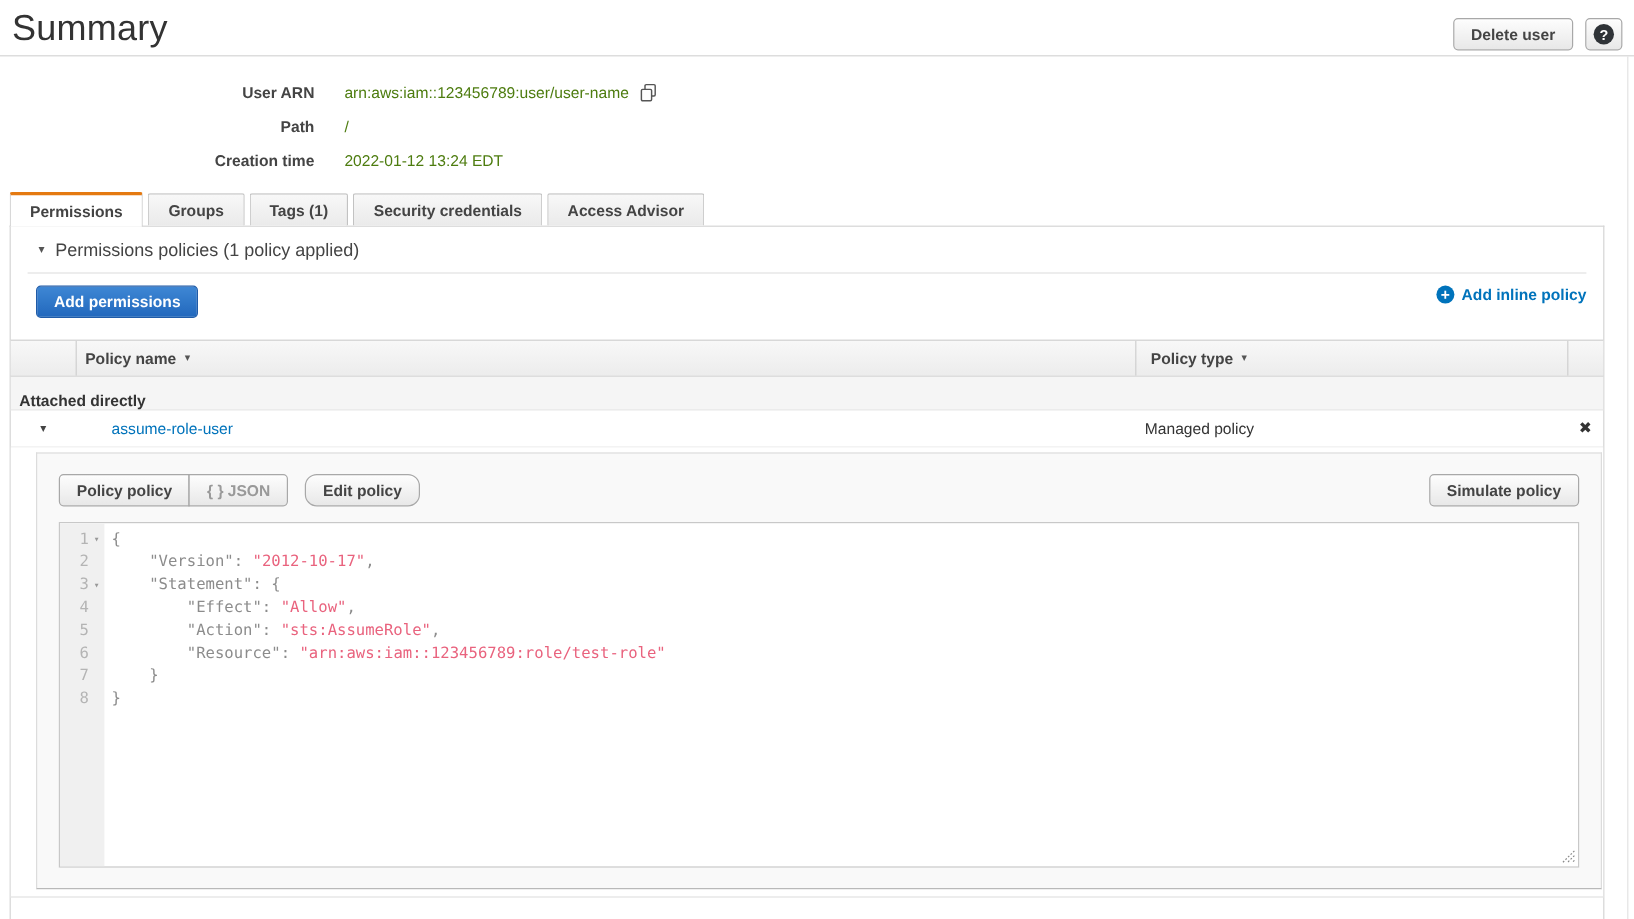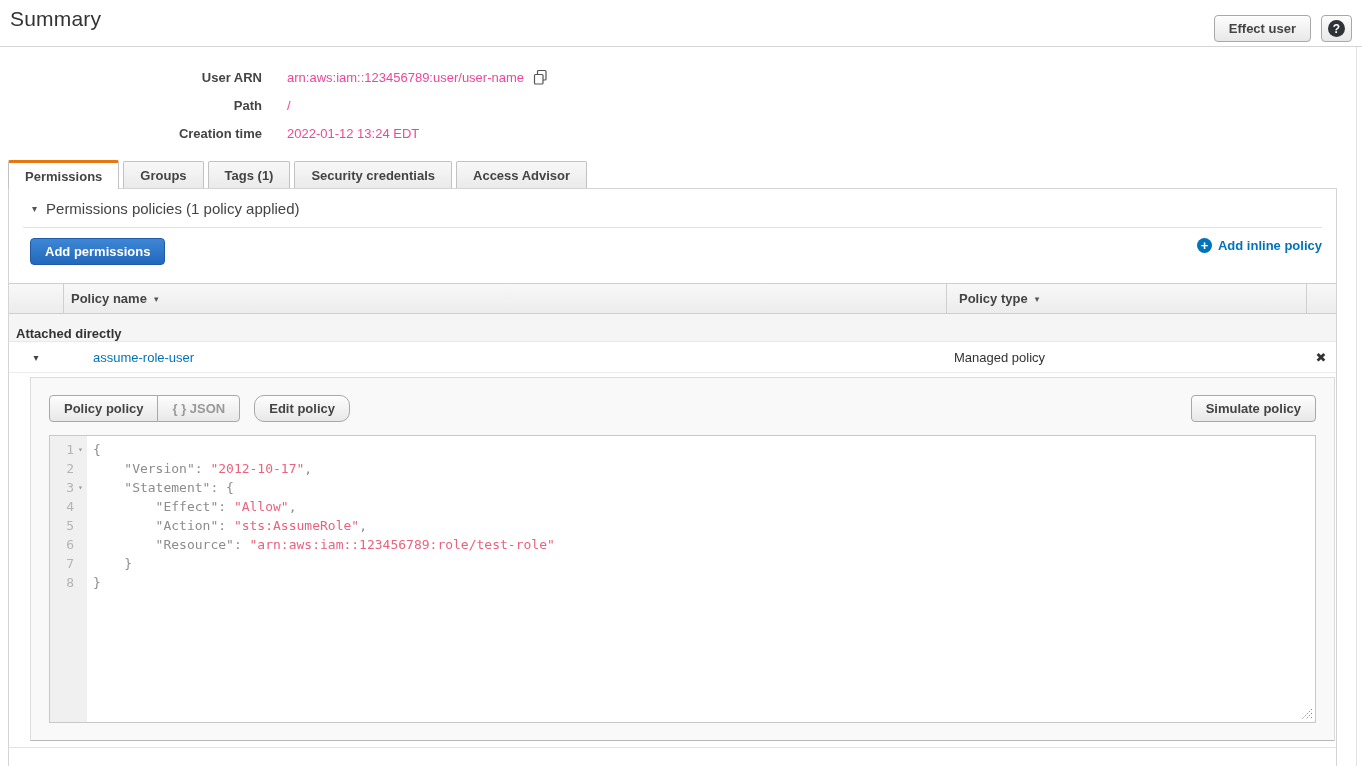--- a/index.html
+++ b/index.html
@@ -5,40 +5,40 @@
   * { box-sizing: border-box; }
   html,body { margin:0; padding:0; }
   body {
     width:1362px; height:766px; position:relative; overflow:hidden;
     background:#fff; color:#333;
     font-family:"Liberation Sans","DejaVu Sans",sans-serif; font-size:13px;
   }
 
   
   .top-header { position:absolute; top:0; left:0; right:0; height:47px; border-bottom:1px solid #d5d5d5; background:#fff; }
-  .page-title { position:absolute; left:10px; top:7px; font-size:21px; font-weight:400; color:#333; margin:0; letter-spacing:.2px; }
+  .page-title { position:absolute; left:10px; top:7px; font-size:30px; font-weight:400; color:#333; margin:0; letter-spacing:.2px; }
   .header-buttons { position:absolute; right:10px; top:15px; display:flex; gap:10px; align-items:center; }
 
   .btn {
     display:inline-flex; align-items:center; justify-content:center;
     height:27px; padding:0 14px;
     background:linear-gradient(#fdfdfd,#e8e8e8);
     border:1px solid #a8a8a8; border-radius:4px;
     font-size:13px; font-weight:bold; color:#444; cursor:pointer;
     box-shadow:0 1px 0 rgba(255,255,255,.8) inset;
     white-space:nowrap;
   }
   .btn-help { width:31px; padding:0; }
   .help-glyph { width:17px; height:17px; background:#2f3337; color:#fff; border-radius:50%; font-size:12px; font-weight:bold; display:flex; align-items:center; justify-content:center; line-height:1; }
 
   
   .user-details { position:absolute; top:63px; left:0;padding-left:12px; }
   .detail-row { display:flex; align-items:center; height:28px; }
   .detail-label { width:250px; text-align:right; font-weight:bold; color:#444; }
-  .detail-value { margin-left:25px; color:#ec4899; display:flex; align-items:center; gap:8px; }
+  .detail-value { margin-left:25px; color:#4d7c0f; display:flex; align-items:center; gap:8px; }
   .copy-icon { display:inline-flex; cursor:pointer; }
 
   
   .tabs { position:absolute; left:8px; top:161px; height:28px; display:flex; gap:4px; align-items:flex-end; z-index:3; }
   .tab {
     height:27px; margin-bottom:1px; display:flex; align-items:center; padding:0 16px;
     font-weight:bold; color:#444; white-space:nowrap;
     background:linear-gradient(#f8f8f8,#eaeaea);
     border:1px solid #c2c2c2; border-bottom:none; border-radius:2px 2px 0 0;
     cursor:pointer;
@@ -124,21 +124,21 @@
   .resize-handle { position:absolute; right:2px; bottom:2px; width:12px; height:12px; cursor:nwse-resize; }
 
   .right-gutter-line { position:absolute; top:47px; bottom:0; left:1356px; width:0; border-left:1px solid #e3e3e3; }
 </style>
 </head>
 <body>
 
 <div class="top-header">
   <h1 class="page-title">Summary</h1>
   <div class="header-buttons">
-    <button class="btn">Effect user</button>
+    <button class="btn">Delete user</button>
     <button class="btn btn-help">
         <span class="help-glyph">?</span>
       </button>
   </div>
 </div>
 
 <div class="user-details">
   <div class="detail-row">
     <div class="detail-label">User ARN</div>
     <div class="detail-value">

